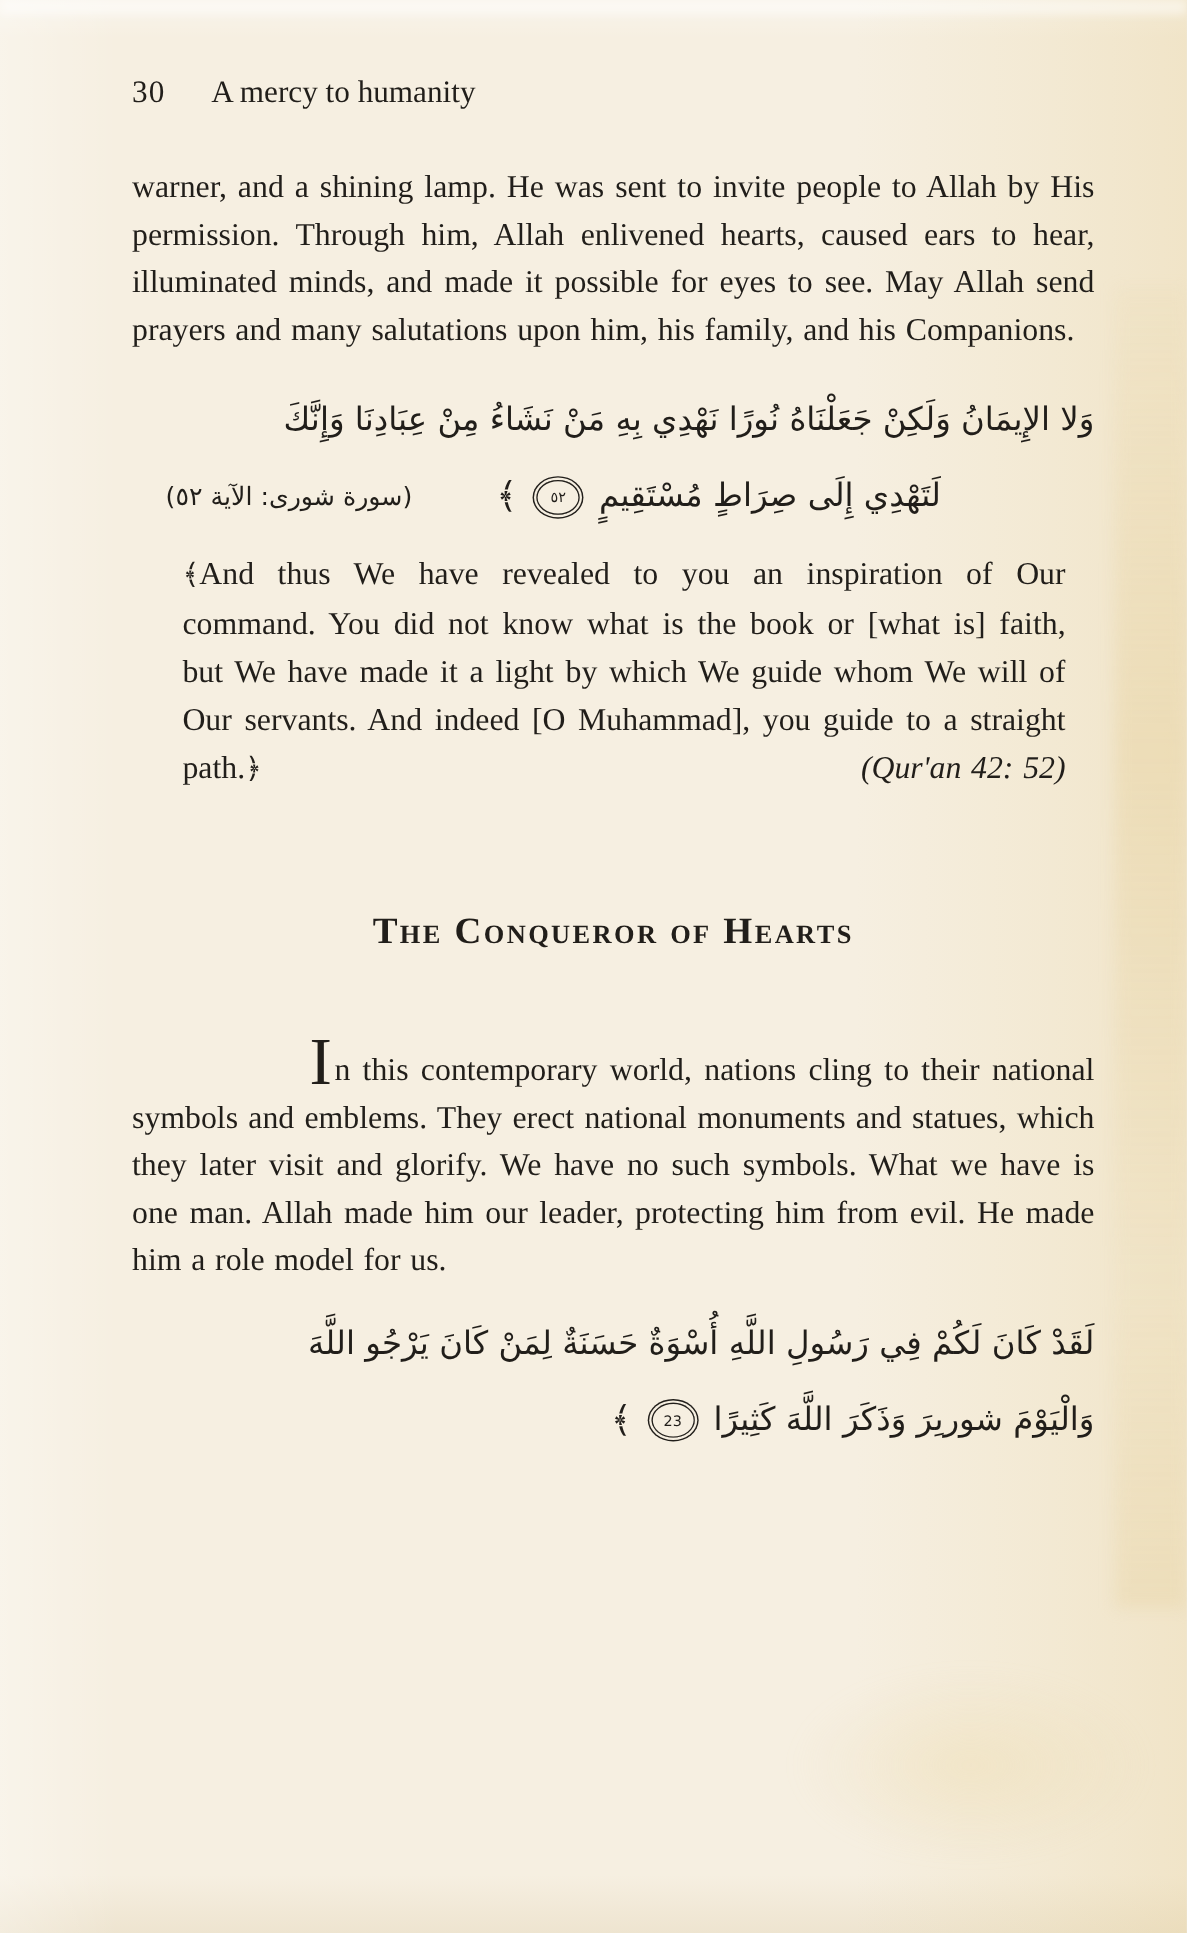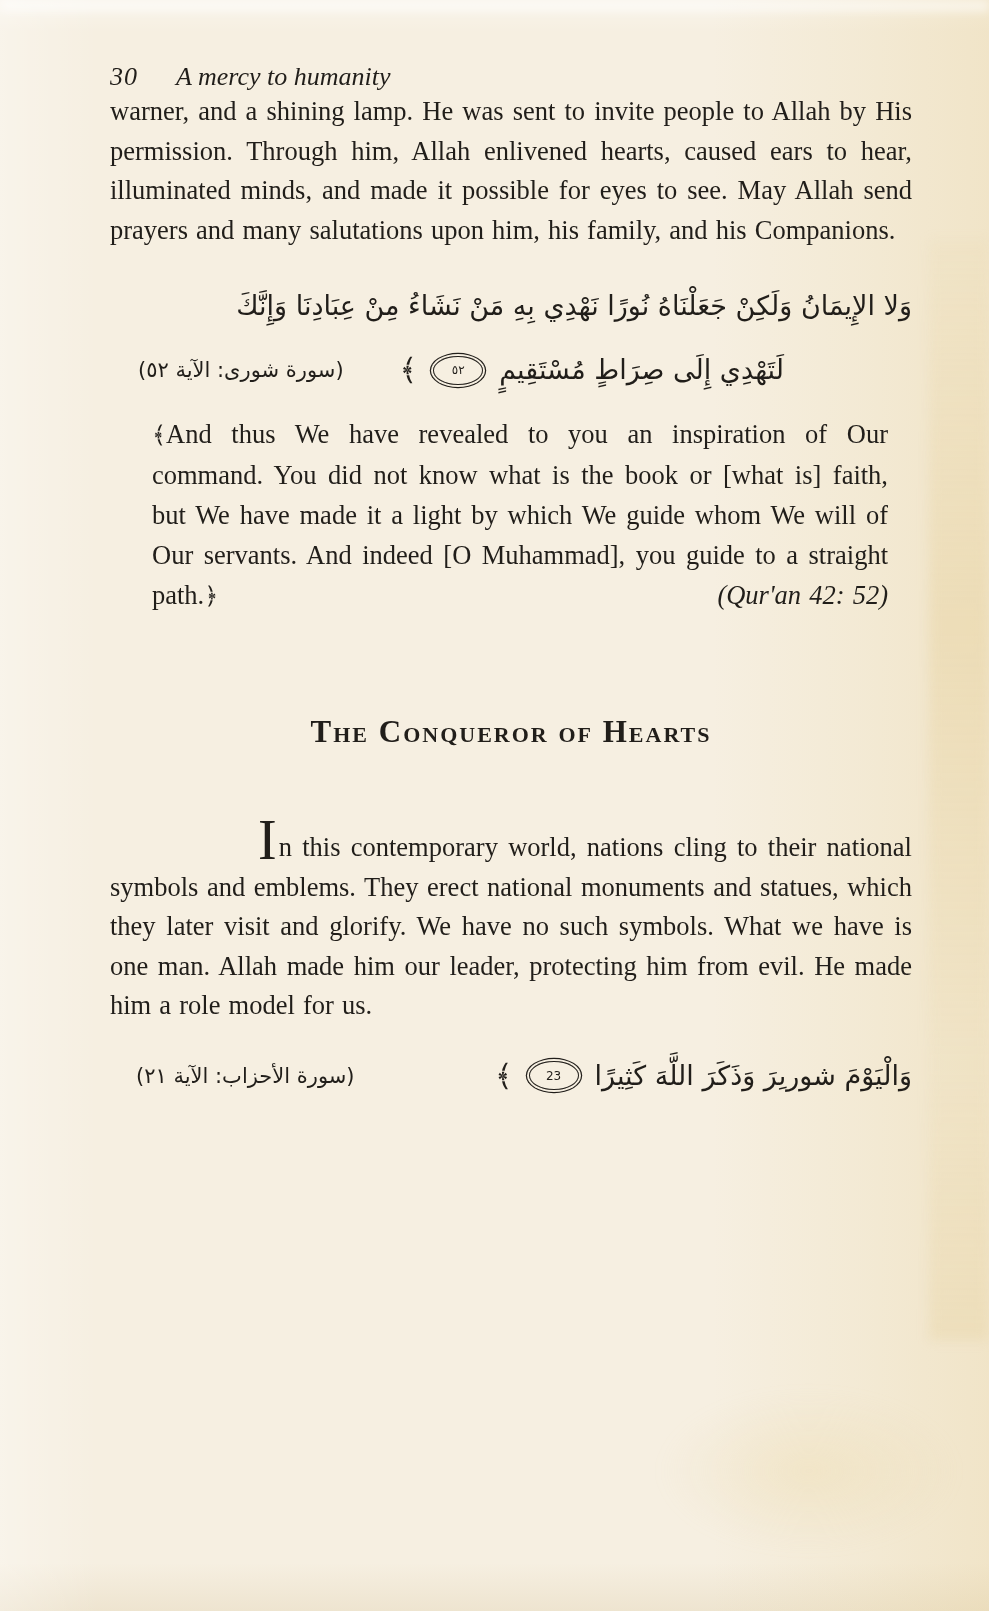--- a/index.html
+++ b/index.html
@@ -32,52 +32,52 @@
   .artifact-right-streak{ top:240px; right:0; width:60px; height:1100px;
     background:linear-gradient(180deg, rgba(233,212,158,.10), rgba(229,205,148,.35) 35%, rgba(233,214,164,.12) 75%, rgba(229,205,148,.28));
     filter:blur(6px); }
   .artifact-blotch{ bottom:60px; right:30px; width:300px; height:160px;
     background:radial-gradient(ellipse at center, rgba(235,214,160,.30), rgba(235,214,160,0) 70%);
     filter:blur(8px); }
 
   
   .running-head{
     display:flex; align-items:baseline;
-    font-size:26px; font-style:italic; line-height:30px;
+    font-size:26px; line-height:30px;
   }
   .running-head .pagenum{ margin-right:38px; letter-spacing:1px; }
 
   
   .body-par{
     margin:0; text-align:justify;
     font-size:26.5px; line-height:39.5px;
     word-spacing:1.5px;
   }
-  .intro{ }
+  .intro{ margin-top:44px; }
 
   
   .quran-block{
     direction:rtl;
     font-family:"DejaVu Sans", sans-serif;
     font-size:27px; line-height:64px;
     text-align:right;
   }
   .quran-1{ margin-top:24px; }
   .quran-2{ margin-top:18px; }
   .q-line{ white-space:nowrap; }
   .q-last{
     display:flex; align-items:center; justify-content:space-between;
     white-space:nowrap;
   }
   .q-last-indent{ padding-right:128px; padding-left:28px; }
   .q-last-flush{ padding-left:26px; }
   .q-chunk{ display:inline-flex; align-items:center; gap:4px; }
   .ayah-marker{
     display:inline-flex; align-items:center; justify-content:center;
-    width:50px; height:29px; border-radius:50%;
+    width:36px; height:29px; border-radius:50%;
     border:1.2px solid var(--ink);
     box-shadow:0 0 0 2px var(--paper), 0 0 0 3.2px var(--ink);
     font-size:12px; line-height:1; margin:0 12px;
     flex:0 0 auto;
   }
   .q-bracket{ font-size:30px; }
   .q-cite{
     font-size:21px; line-height:30px; white-space:nowrap;
   }
 
@@ -141,23 +141,23 @@
   </div>
 
   <p class="body-par translation"><span class="open-mark">﴾</span><span>And thus We have revealed to you an inspiration of Our command. You did not know what is the book or [what is] faith, but We have made it a light by which We guide whom We will of Our servants. And indeed [O Muhammad], you guide to a straight path.</span><span class="close-mark">﴿</span><span class="cite">(Qur'an 42: 52)</span></p>
 
   <h2 class="section-heading">The Conqueror of Hearts</h2>
 
   <p class="body-par para1"><span class="dropcap">I</span><span>n this contemporary world, nations cling to their national symbols and emblems. They erect national monuments and statues, which they later visit and glorify. We have no such symbols. What we have is one man. Allah made him our leader, protecting him from evil. He made him a role model for us.</span></p>
 
 
   <div class="quran-block quran-2" lang="ar">
+    <div class="q-line">لَقَدْ كَانَ لَكُمْ فِي رَسُولِ اللَّهِ أُسْوَةٌ حَسَنَةٌ لِمَنْ كَانَ يَرْجُو اللَّهَ</div>
     <div class="q-last q-last-flush">
       <span class="q-chunk">
         <span>وَالْيَوْمَ شورىِرَ وَذَكَرَ اللَّهَ كَثِيرًا</span>
         <span class="ayah-marker">23</span>
         <span class="q-bracket">﴾</span>
       </span>
-      <span class="q-cite">(سورة الأحزاب: الآية ٢١)</span>
     </div>
   </div>
 
 </div>
 
 </body></html>

